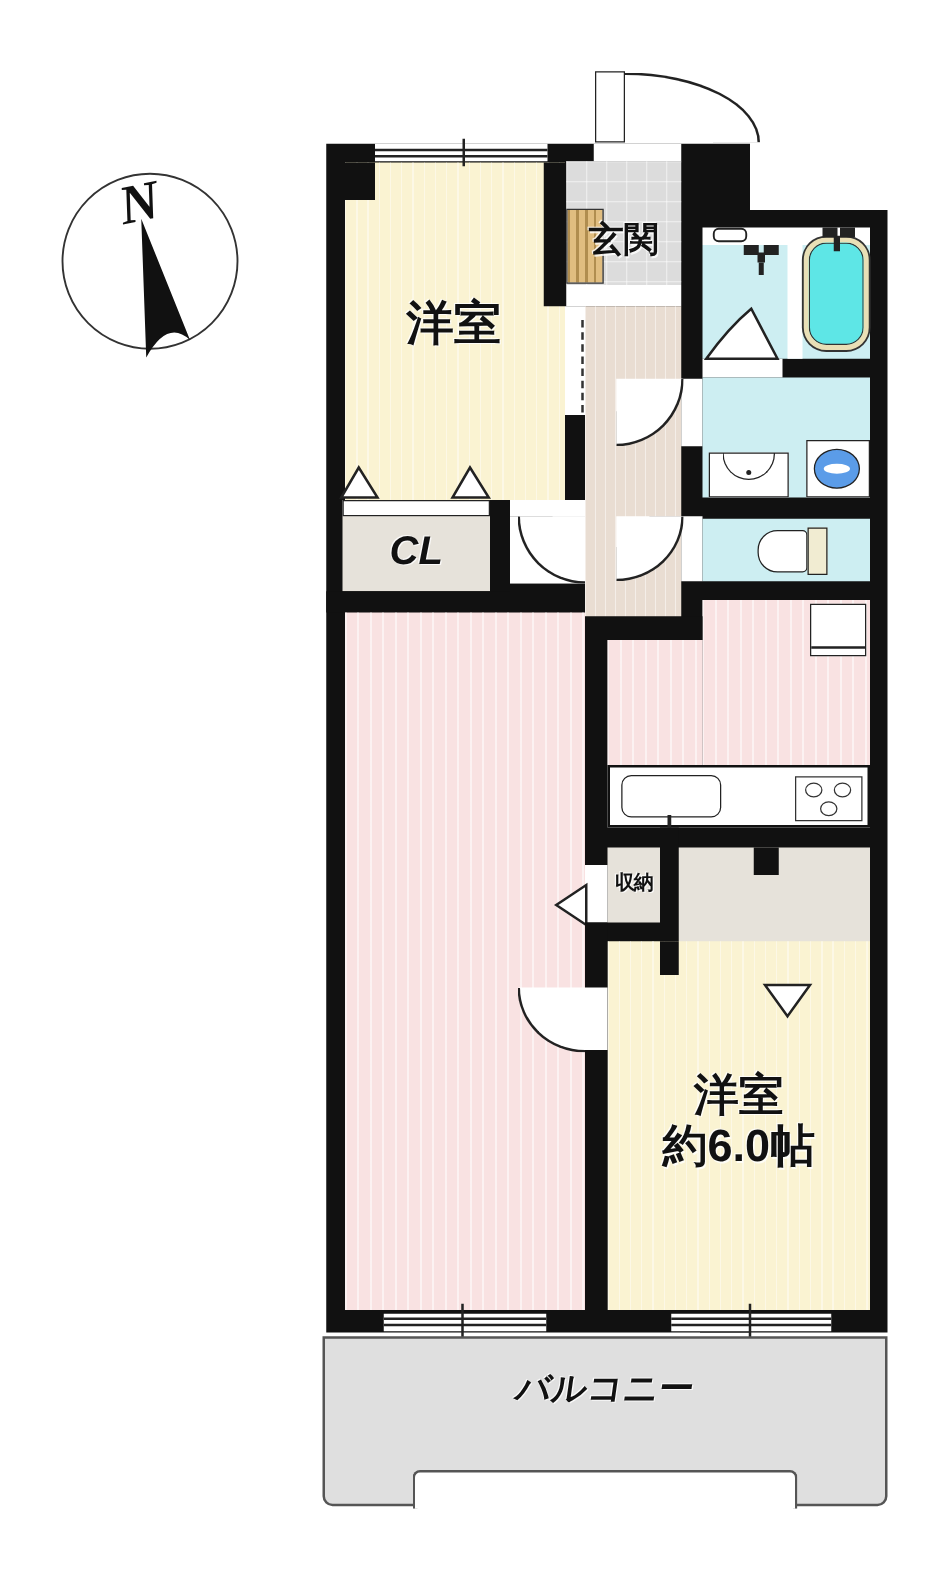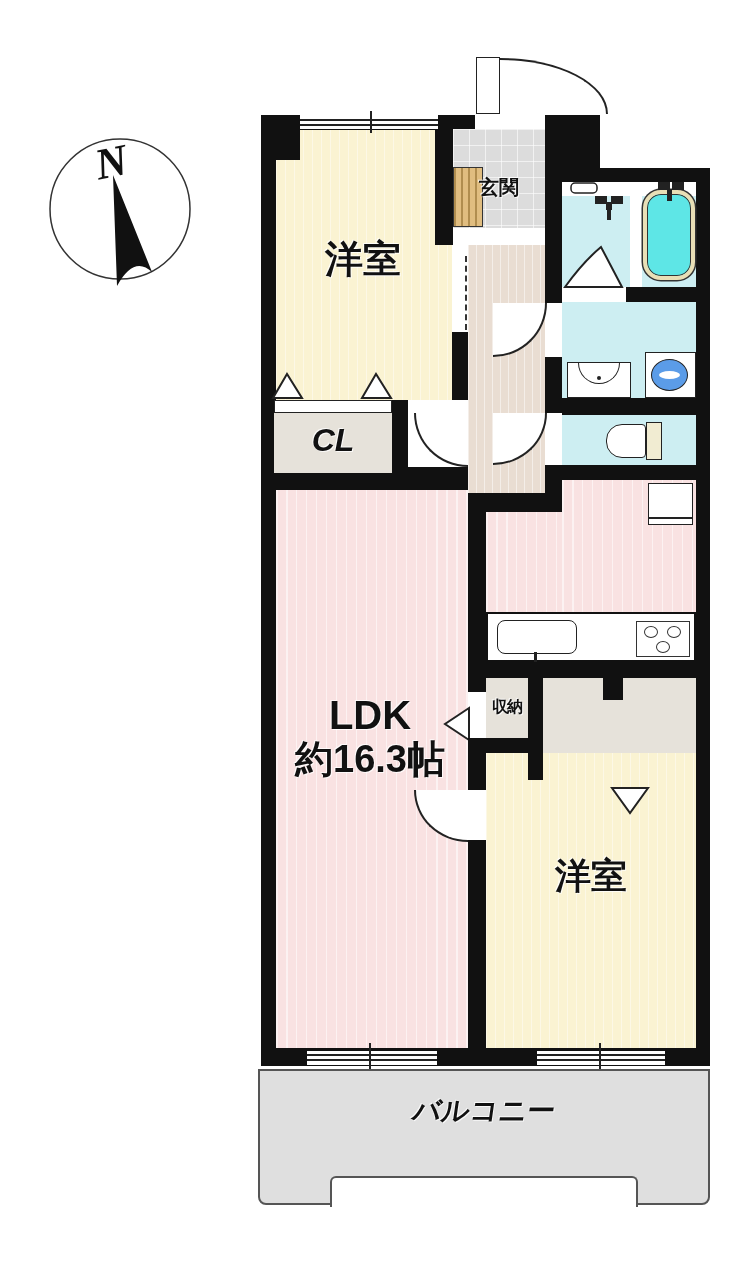--- a/index.html
+++ b/index.html
@@ -57,21 +57,21 @@
   </svg>
   <div class="abs white" style="left:274px;top:400px;width:118px;height:13px;border:1px solid #222;"></div>
 
   <div class="abs floor-gray" style="left:274px;top:413px;width:118px;height:60px;"></div>
   <div class="abs lbl" style="left:274px;top:422px;width:118px;font-size:32px;font-style:italic;">CL</div>
   <div class="abs wall" style="left:392px;top:400px;width:16px;height:90px;"></div>
   <div class="abs wall" style="left:261px;top:473px;width:147px;height:17px;"></div>
 
   <div class="abs tile" style="left:453px;top:129px;width:92px;height:99px;"></div>
   <div class="abs slats" style="left:453px;top:167px;width:30px;height:60px;"></div>
-  <div class="abs lbl" style="left:453px;top:176px;width:92px;font-size:20px;">玄関</div>
+  <div class="abs lbl" style="left:453px;top:176px;width:92px;font-size:28px;">玄関</div>
   <div class="abs white" style="left:453px;top:228px;width:92px;height:17px;"></div>
 
   <div class="abs white" style="left:475px;top:115px;width:70px;height:14px;"></div>
   <div class="abs door-leaf" style="left:476px;top:57px;width:24px;height:57px;"></div>
   <div class="abs arc-entry" style="left:500px;top:58px;width:108px;height:56px;"></div>
 
   <div class="abs floor-beige" style="left:468px;top:245px;width:77px;height:250px;"></div>
   <div class="abs white" style="left:452px;top:245px;width:16px;height:87px;"></div>
   <div class="abs" style="left:465px;top:256px;width:0;height:74px;border-left:2px dashed #333;"></div>
   <div class="abs white" style="left:408px;top:400px;width:60px;height:13px;"></div>
@@ -153,26 +153,23 @@
   <div class="abs wall" style="left:468px;top:738px;width:18px;height:310px;"></div>
   <div class="abs white" style="left:468px;top:790px;width:18px;height:50px;"></div>
   <div class="abs arc-hinge-tr" style="left:414px;top:790px;width:54px;height:52px;"></div>
   <svg style="left:610px;top:786px;" width="40" height="30" viewBox="0 0 40 30">
     <polygon points="2,2 38,2 20,27" fill="#fff" stroke="#222" stroke-width="2"></polygon>
   </svg>
 
   <div class="abs lbl" style="left:270px;top:238px;width:186px;font-size:38px;">
     <div>洋室</div>
   </div>
-  <div class="abs lbl" style="left:272px;top:692px;width:196px;font-size:40px;">
-    <div>LDK</div>
-    <div style="font-size:38px;">約16.3帖</div>
-  </div>
   <div class="abs lbl" style="left:486px;top:855px;width:210px;font-size:36px;">
     <div>洋室</div>
+    <div>約6.0帖</div>
   </div>
 
   <div class="abs window" style="left:307px;top:1051px;width:130px;height:14px;">
     <div class="wline" style="top:3px;"></div>
       <div class="wline" style="top:8px;"></div>
     <div class="wtick" style="left:62px;top:-8px;height:30px;"></div>
   </div>
   <div class="abs window" style="left:537px;top:1051px;width:128px;height:14px;">
     <div class="wline" style="top:3px;"></div>
       <div class="wline" style="top:8px;"></div>

